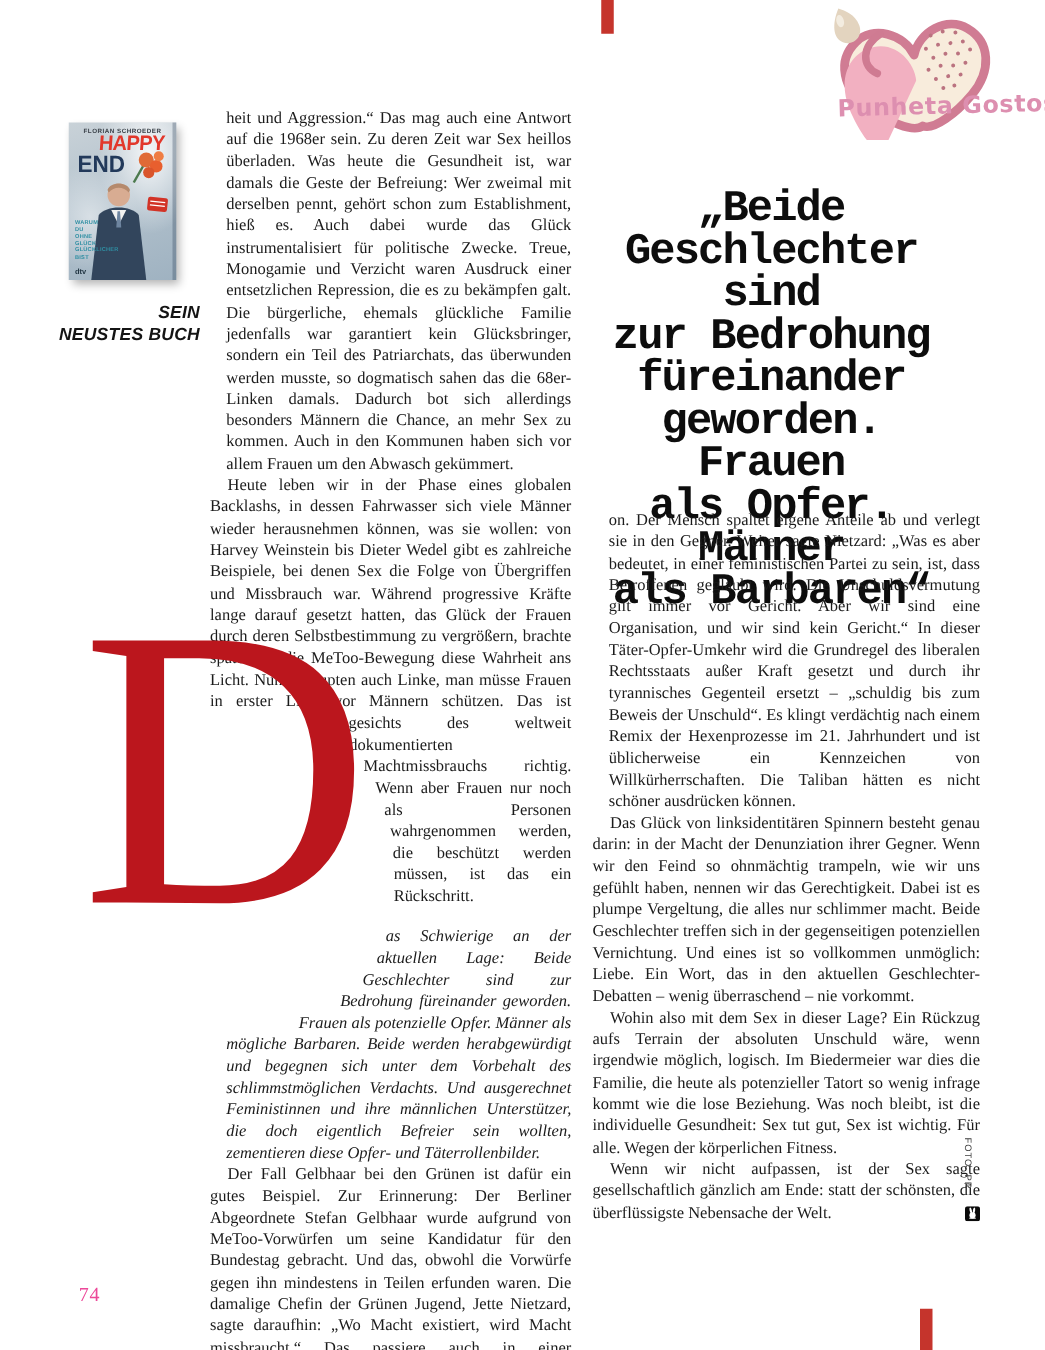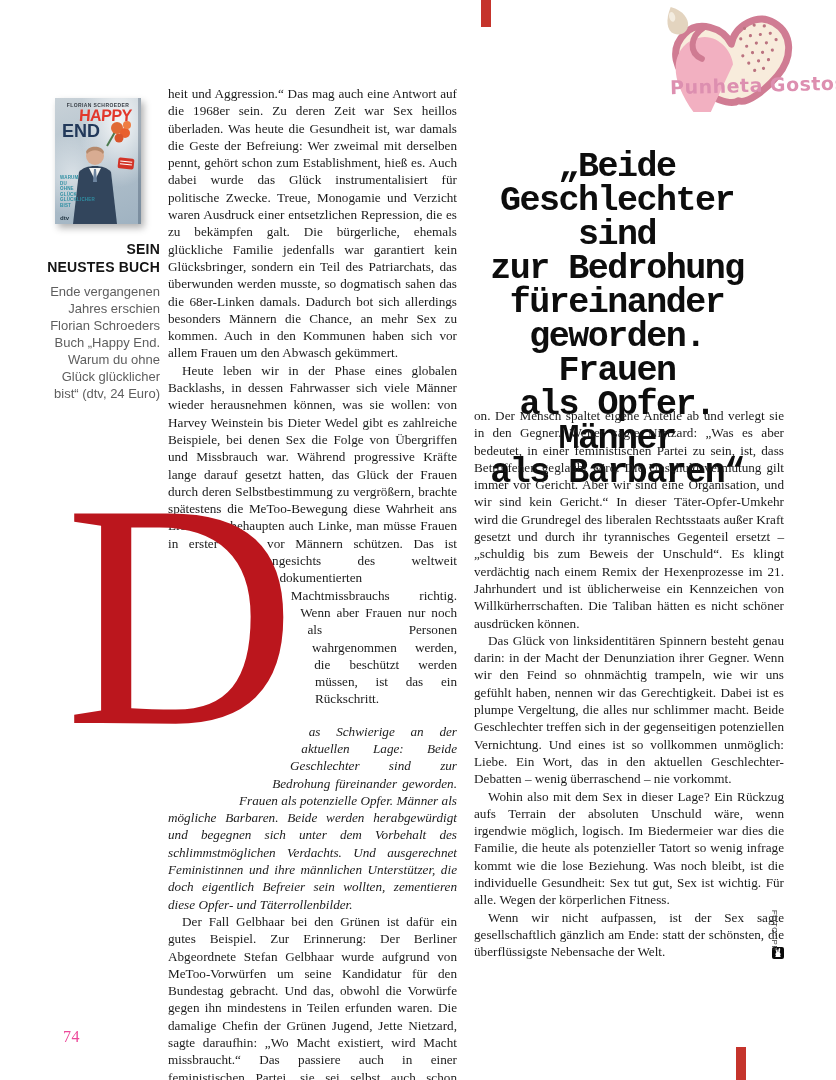--- a/index.html
+++ b/index.html
@@ -39,27 +39,27 @@
     background:#d23327;border-radius:2px;transform:rotate(6deg);}
   .promo-badge i{display:block;height:1px;background:#fff;margin:2.5px 2px 0 2px;}
   .book-subtitle{position:absolute;left:5px;bottom:16px;
     font-family:"Liberation Sans", sans-serif;font-weight:bold;font-size:4.5px;
     line-height:5.5px;color:#2f8fa3;white-space:pre-line;letter-spacing:.2px;}
   .publisher-logo{position:absolute;left:5px;bottom:3px;
     font-family:"Liberation Sans", sans-serif;font-weight:bold;font-size:6px;color:#1f3340;}
   .sidebar-caption-block{position:absolute;left:38px;top:240px;width:122px;text-align:right;
     font-family:"Liberation Sans", sans-serif;}
   .sidebar-heading{font-weight:bold;font-size:14px;line-height:18px;color:#141414;
-    letter-spacing:.2px;white-space:pre-line;margin-bottom:7px;}
+    letter-spacing:.2px;white-space:pre-line;margin-bottom:7px;font-style:italic;}
   .sidebar-caption{font-size:13px;line-height:17px;color:#5e5e5e;}
   
   .col{position:absolute;text-align:justify;font-size:13.2px;line-height:17.3px;
     hyphens:auto;-webkit-hyphens:auto;}
   .col p{margin:0;text-indent:14px;}
-  .col p.noindent{text-indent:0;}
+  .col p.noindent{text-indent:0;margin-left:13px;}
   .col1{left:168px;top:85px;width:289px;}
   .col2{left:474px;top:407px;width:310px;}
   .drop-cap{
     position:absolute;left:-103px;top:370px;
     font-family:"Liberation Serif", serif;font-size:320px;line-height:1;
     color:#bb161d;z-index:1;pointer-events:none;
   }
   .dcap-float{
     float:left;width:150px;height:265px;
     shape-outside:polygon(0px 0px,66px 0px,82px 16px,103px 40px,120px 64px,133px 88px,
@@ -153,21 +153,20 @@
 OHNE
 GLÜCK
 GLÜCKLICHER
 BIST</div>
   <div class="publisher-logo">dtv</div>
 </div>
 
 <div class="sidebar-caption-block">
   <div class="sidebar-heading">SEIN
 NEUSTES BUCH</div>
-  <div class="sidebar-caption">Ende vergangenen Jahres erschien Florian Schroeders Buch „Happy End. Warum du ohne Glück glücklicher bist“ (dtv, 24 Euro)</div>
 </div>
 
 <div class="pull-quote">„Beide
 Geschlechter sind
 zur Bedrohung
 füreinander
 geworden. Frauen
 als Opfer. Männer
 als Barbaren“</div>
 

